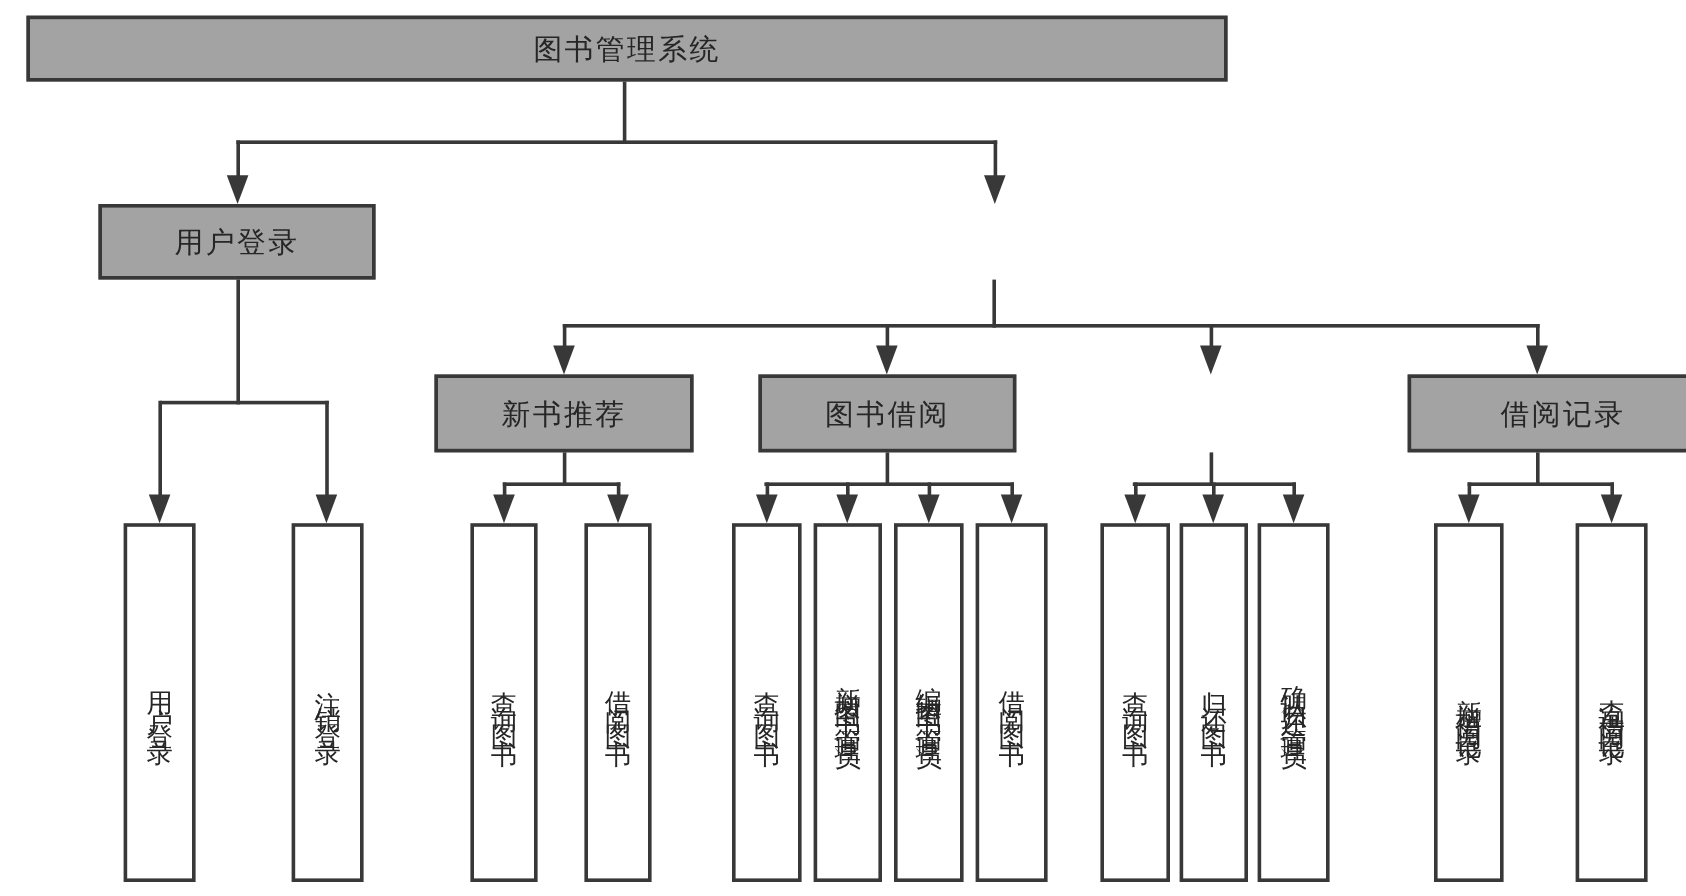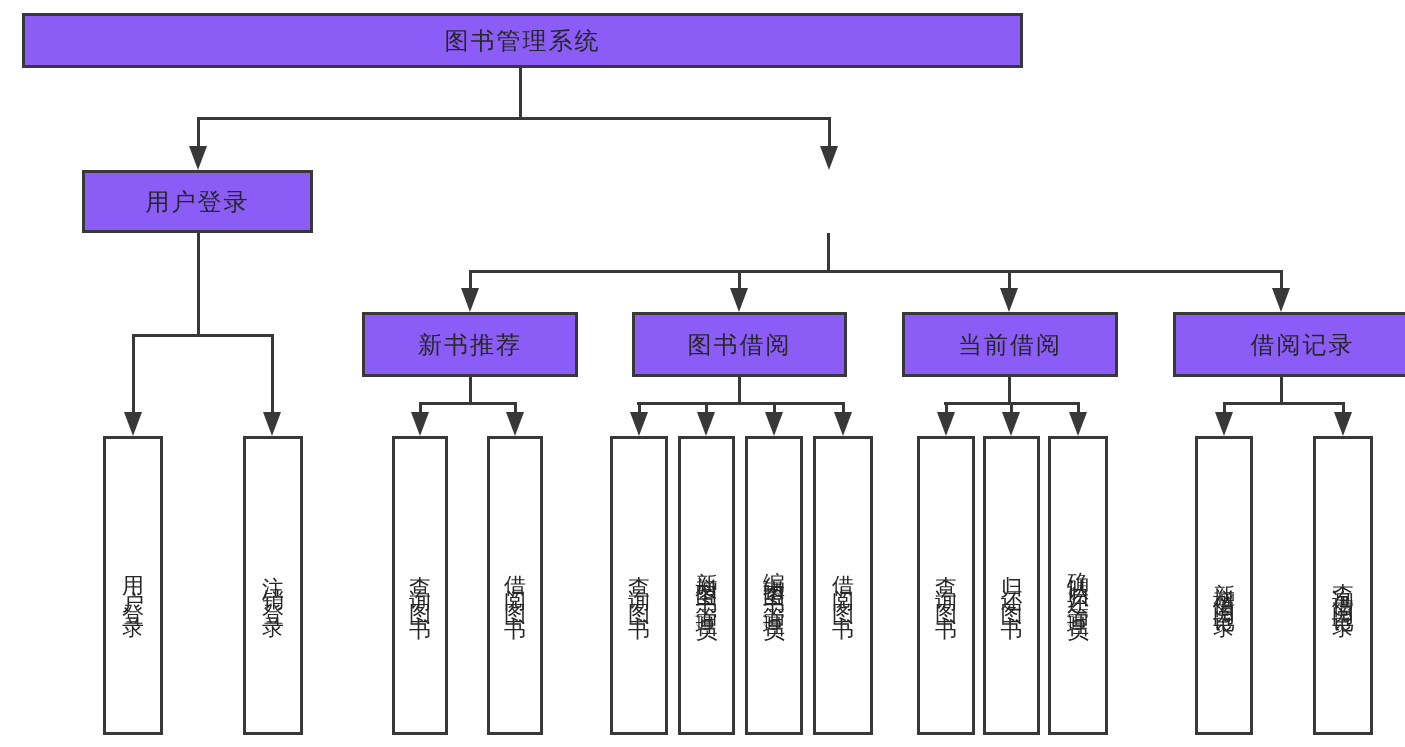--- a/index.html
+++ b/index.html
@@ -2,21 +2,21 @@
 <html><head>
 <meta charset="utf-8">
 <style>
   html,body{margin:0;padding:0;background:#ffffff;}
   body{font-family:"Liberation Sans","DejaVu Sans",sans-serif;}
   #canvas{position:relative;width:1405px;height:747px;background:#ffffff;overflow:hidden;}
 
   
   .hbox{
     position:absolute;box-sizing:border-box;
-    border:3px solid #383838;background:#8b5cf6;
+    border:3px solid #383838;background:#a3a3a3;
     display:flex;align-items:center;justify-content:center;
     font-size:24px;letter-spacing:2px;color:#262626;text-align:center;
   }
 
   
   .leaf{
     position:absolute;box-sizing:border-box;top:436px;height:299px;
     border:3px solid #383838;background:#ffffff;
     display:flex;align-items:center;justify-content:center;
   }
@@ -48,21 +48,20 @@
 
   <div class="hbox" style="left:22px;top:13px;width:1001px;height:55px;">图书管理系统</div>
 
   <div class="hbox" style="left:82px;top:170px;width:231px;height:63px;">用户登录</div>
 
 
   <div class="hbox" style="left:362px;top:312px;width:216px;height:65px;">新书推荐</div>
 
   <div class="hbox" style="left:632px;top:312px;width:215px;height:65px;">图书借阅</div>
 
-  <div class="hbox" style="left:902px;top:312px;width:216px;height:65px;">当前借阅</div>
 
   <div class="hbox" style="left:1173px;top:312px;width:259px;height:65px;">借阅记录</div>
 
   <div class="leaf" style="left:103px;width:60px;">
     <span>用户登录</span>
   </div>
   <div class="leaf" style="left:243px;width:60px;">
     <span>注销登录</span>
   </div>
 

